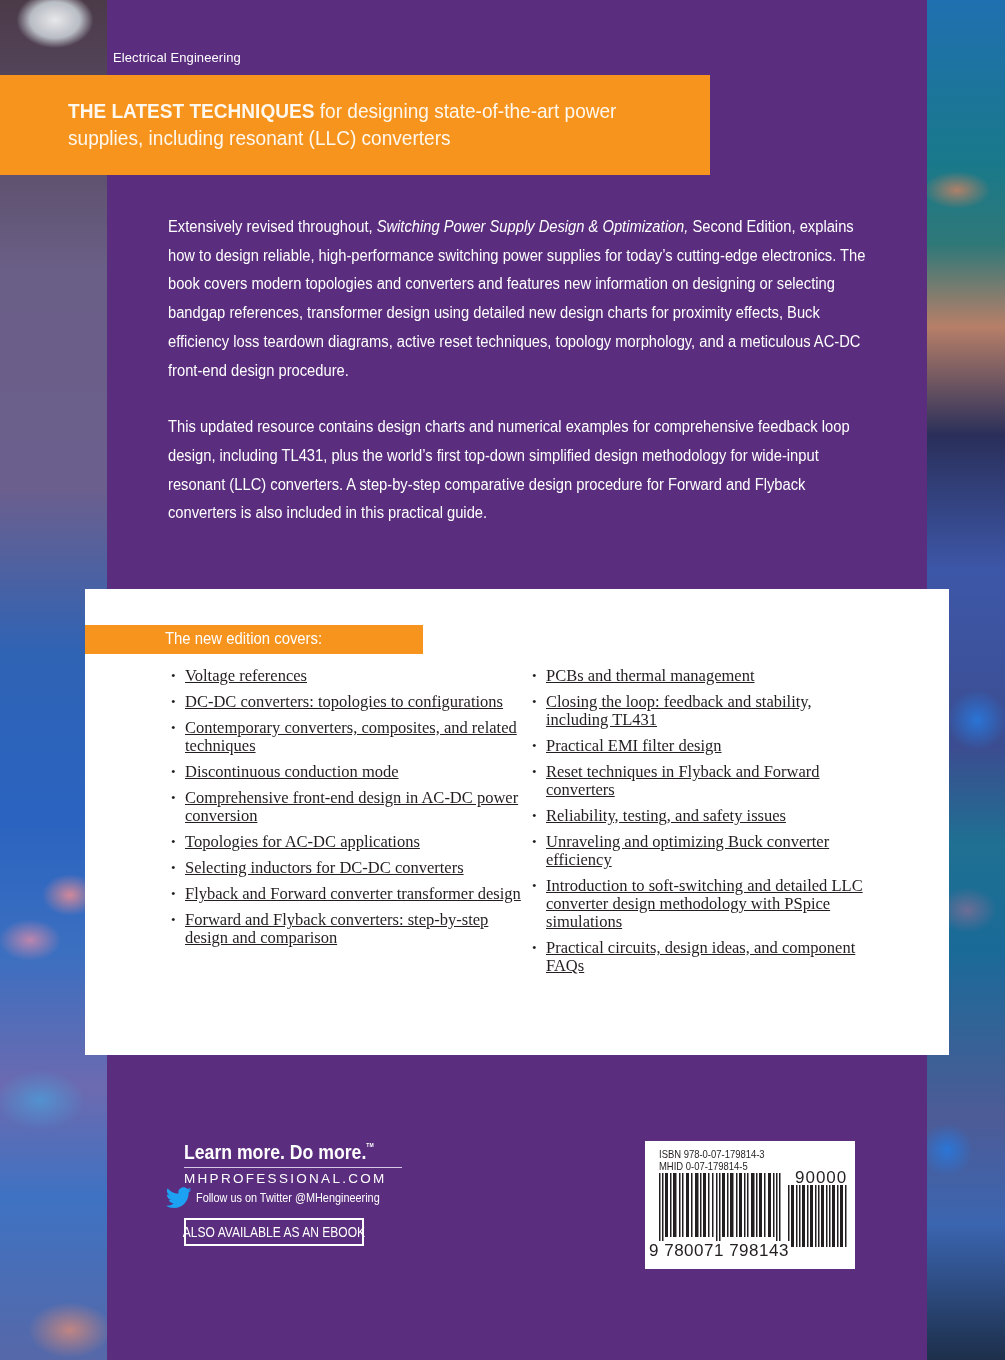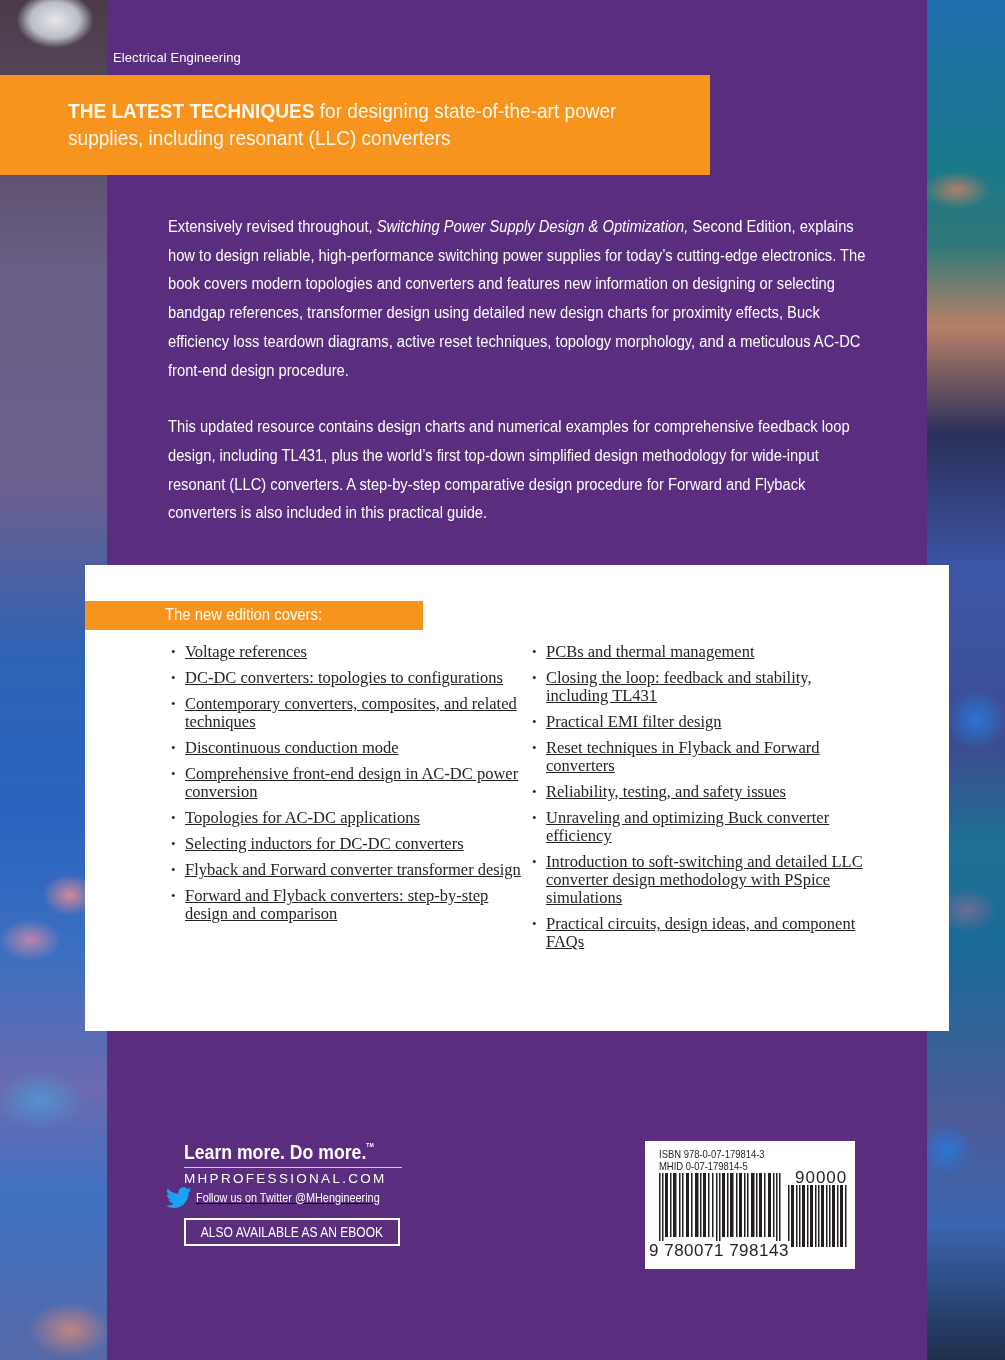--- a/index.html
+++ b/index.html
@@ -47,21 +47,21 @@
   }
   .banner-text b { font-weight: bold; }
   .intro {
     position: absolute; left: 168px; top: 213px; width: 735px;
     color: #ffffff; font-size: 16px; line-height: 28.7px;
     transform: scaleX(0.92); transform-origin: left top;
   }
   .intro p { margin: 0 0 28px 0; width: 770px; }
   .intro i { font-style: italic; }
   .white-box {
-    position: absolute; left: 85px; top: 565px; width: 864px; height: 466px;
+    position: absolute; left: 85px; top: 589px; width: 864px; height: 466px;
     background: #ffffff;
   }
   .covers-bar {
     position: absolute; left: 0; top: 36px; width: 338px; height: 29px;
     background: #f7941d;
   }
   .covers-label {
     position: absolute; left: 80px; top: 5px;
     color: #ffffff; font-size: 16px;
     transform: scaleX(0.93); transform-origin: left top;
@@ -86,29 +86,29 @@
     color: #ffffff; font-weight: bold; font-size: 21px; line-height: 26px;
     transform: scaleX(0.84); transform-origin: left top; white-space: nowrap;
   }
   .learn-title sup { font-size: 6px; vertical-align: 12px; }
   .learn-rule { height: 1px; background: #d9c9e6; margin-top: 2px; width: 218px; }
   .learn-url {
     color: #ffffff; font-size: 13.5px; letter-spacing: 2.3px; margin-top: 3px;
     white-space: nowrap;
   }
   .twitter {
-    position: absolute; left: 166px; top: 1186px; display: flex; align-items: center; text-decoration: underline;
+    position: absolute; left: 166px; top: 1186px; display: flex; align-items: center;
   }
   .twitter svg { width: 26px; height: 24px; }
   .twitter-text {
     color: #ffffff; font-size: 12.5px; margin-left: 4px; white-space: nowrap;
     transform: scaleX(0.87); transform-origin: left center;
   }
   .ebook {
-    position: absolute; left: 184px; top: 1218px; width: 216px; height: 28px;
+    position: absolute; left: 184px; top: 1218px; width: 180px; height: 28px;
     border: 2px solid #ffffff; box-sizing: border-box;
     display: flex; align-items: center; justify-content: center;
   }
   .ebook span {
     color: #ffffff; font-size: 14px; white-space: nowrap;
     transform: scaleX(0.86);
   }
   .barcode {
     position: absolute; left: 645px; top: 1141px; width: 210px; height: 128px;
     background: #ffffff; box-sizing: border-box;

